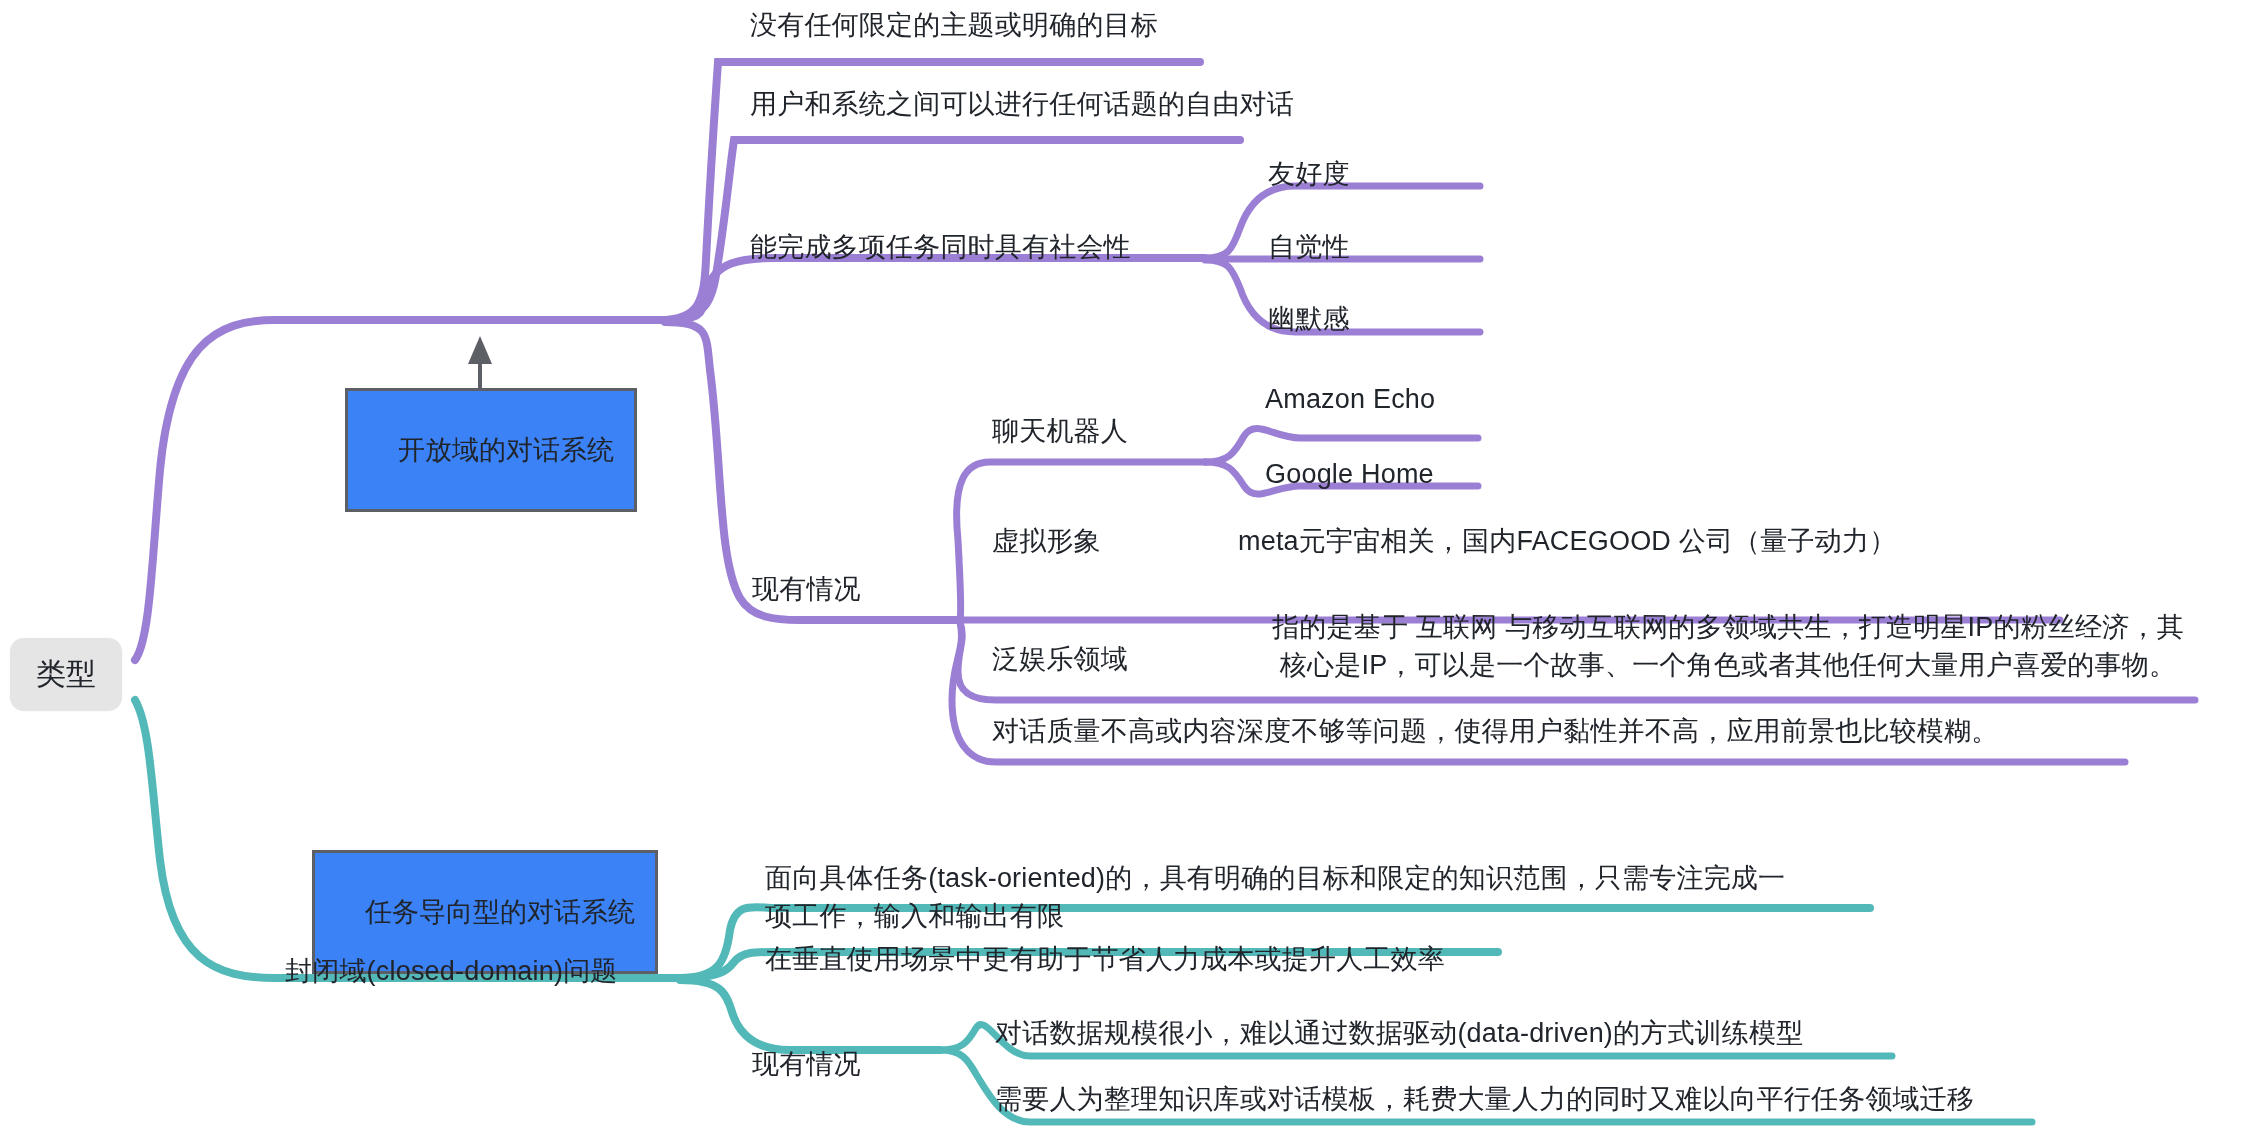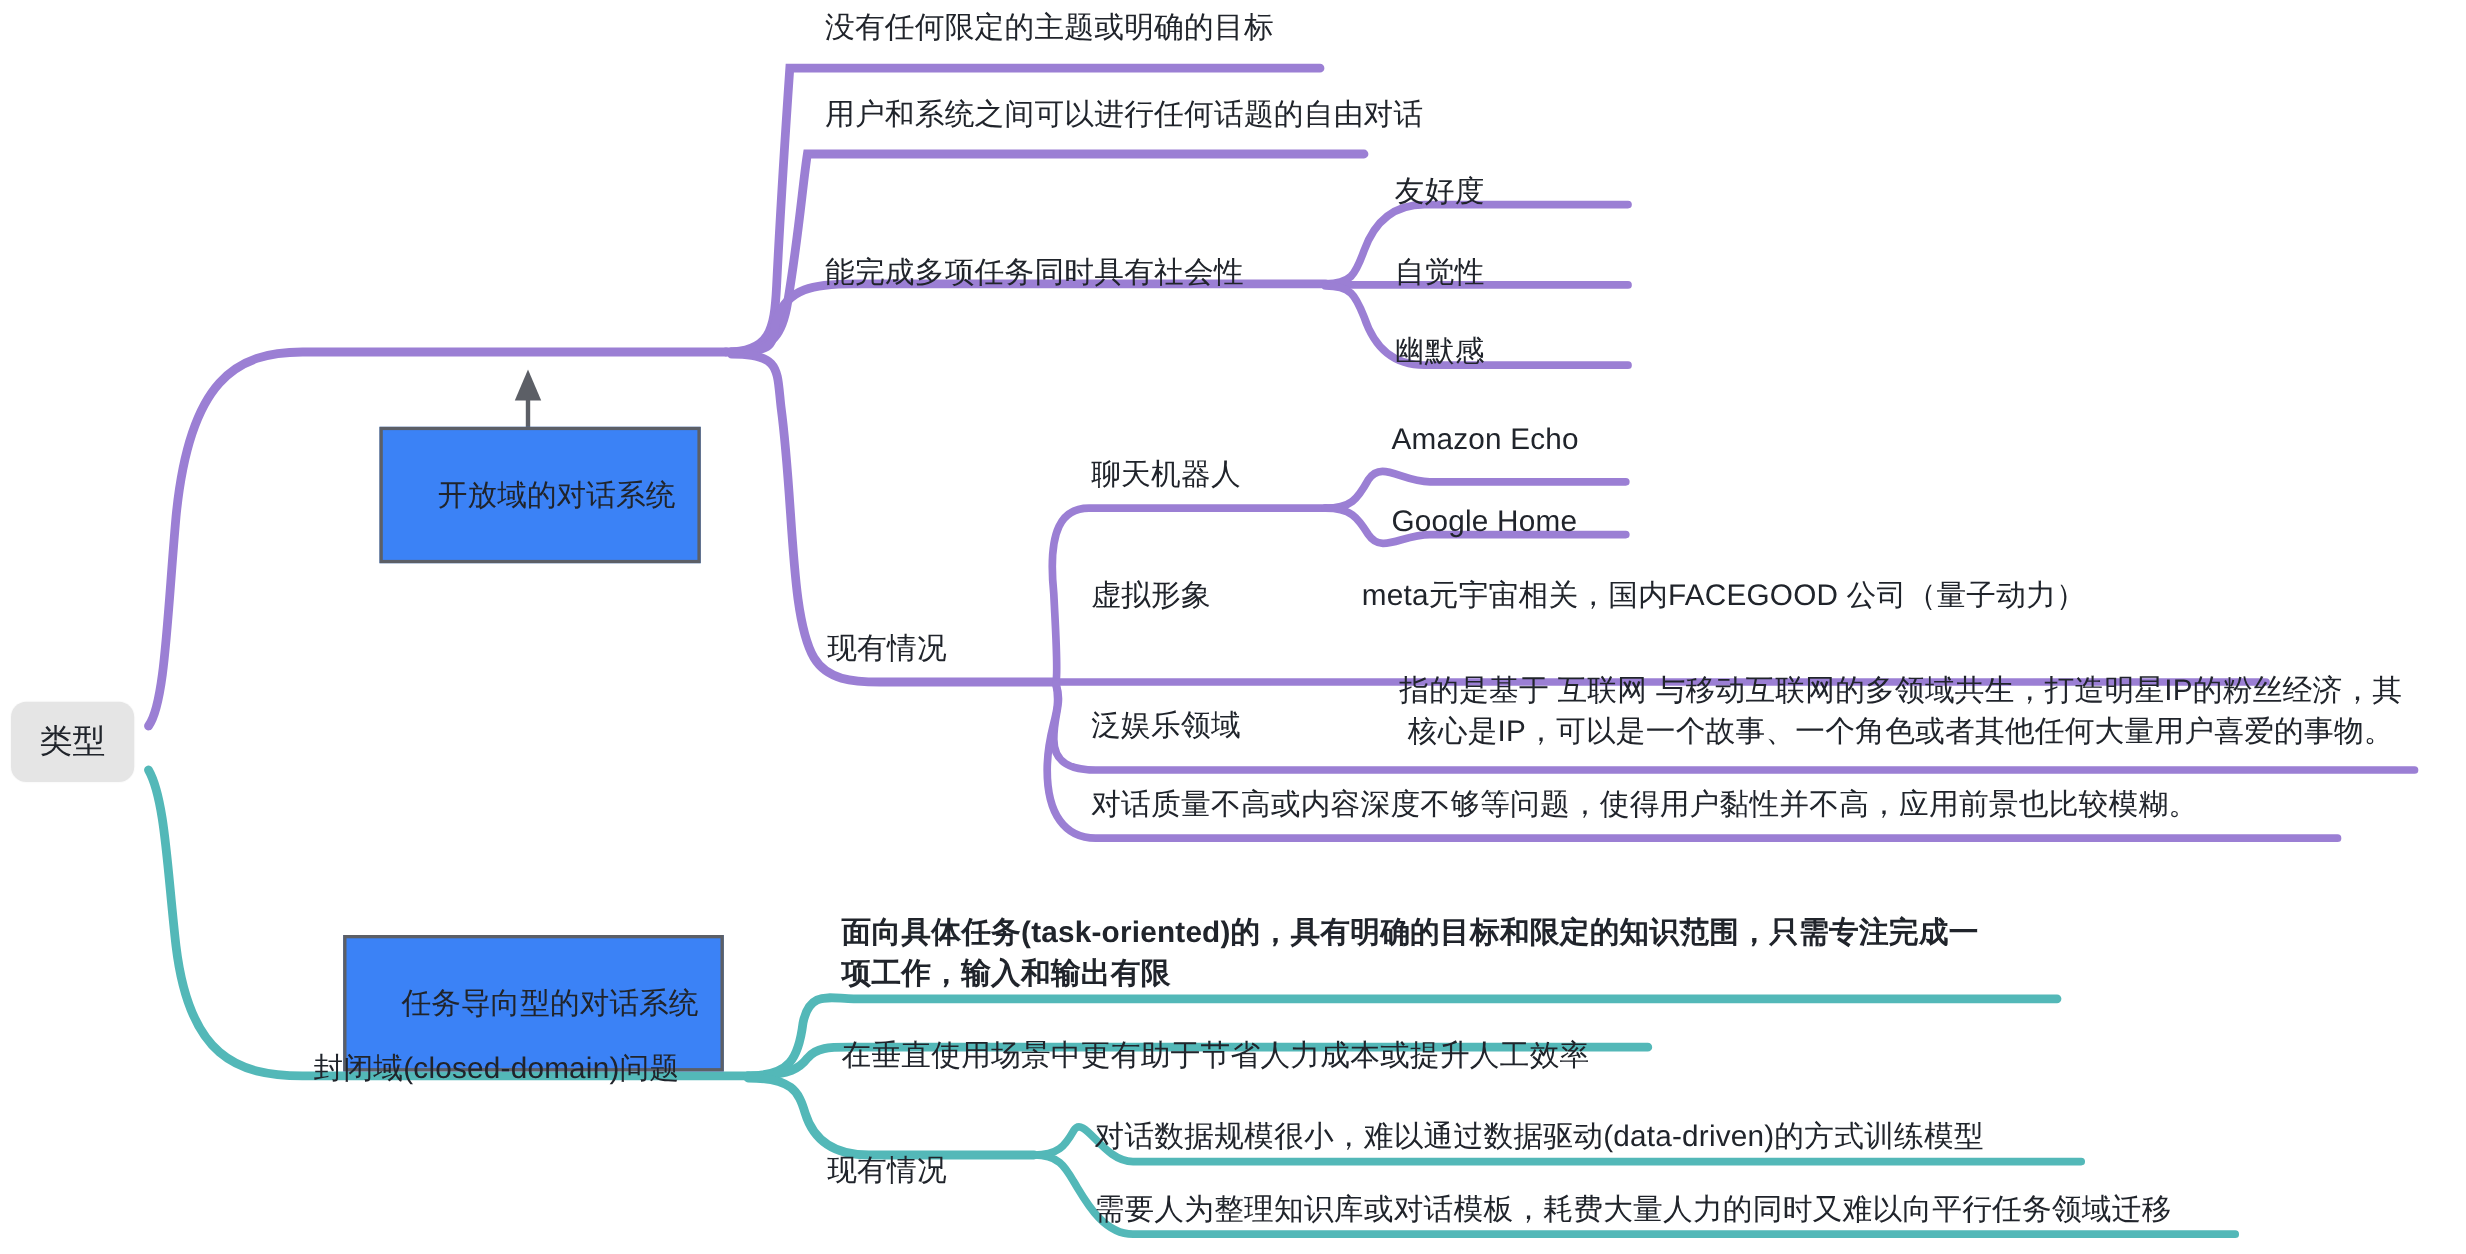--- a/index.html
+++ b/index.html
@@ -142,21 +142,21 @@
 
   <div class="node" style="left:992px; top:640px;">泛娱乐领域</div>
 
   <div class="node multiline center-text" style="left:1258px; top:608px; width:940px;">指的是基于 互联网 与移动互联网的多领域共生，打造明星IP的粉丝经济，其
 核心是IP，可以是一个故事、一个角色或者其他任何大量用户喜爱的事物。</div>
 
   <div class="node" style="left:992px; top:712px;">对话质量不高或内容深度不够等问题，使得用户黏性并不高，应用前景也比较模糊。</div>
 
   <div class="node" style="left:285px; top:952px;">封闭域(closed-domain)问题</div>
 
-  <div class="node multiline" style="left:765px; top:828px; width:1140px;font-weight:bold;">面向具体任务(task-oriented)的，具有明确的目标和限定的知识范围，只需专注完成一
+  <div class="node multiline" style="left:765px; top:859px; width:1140px;">面向具体任务(task-oriented)的，具有明确的目标和限定的知识范围，只需专注完成一
 项工作，输入和输出有限</div>
 
   <div class="node" style="left:765px; top:940px;">在垂直使用场景中更有助于节省人力成本或提升人工效率</div>
 
   <div class="node" style="left:752px; top:1045px;">现有情况</div>
 
   <div class="node" style="left:995px; top:1014px;">对话数据规模很小，难以通过数据驱动(data-driven)的方式训练模型</div>
 
   <div class="node" style="left:995px; top:1080px;">需要人为整理知识库或对话模板，耗费大量人力的同时又难以向平行任务领域迁移</div>
 

